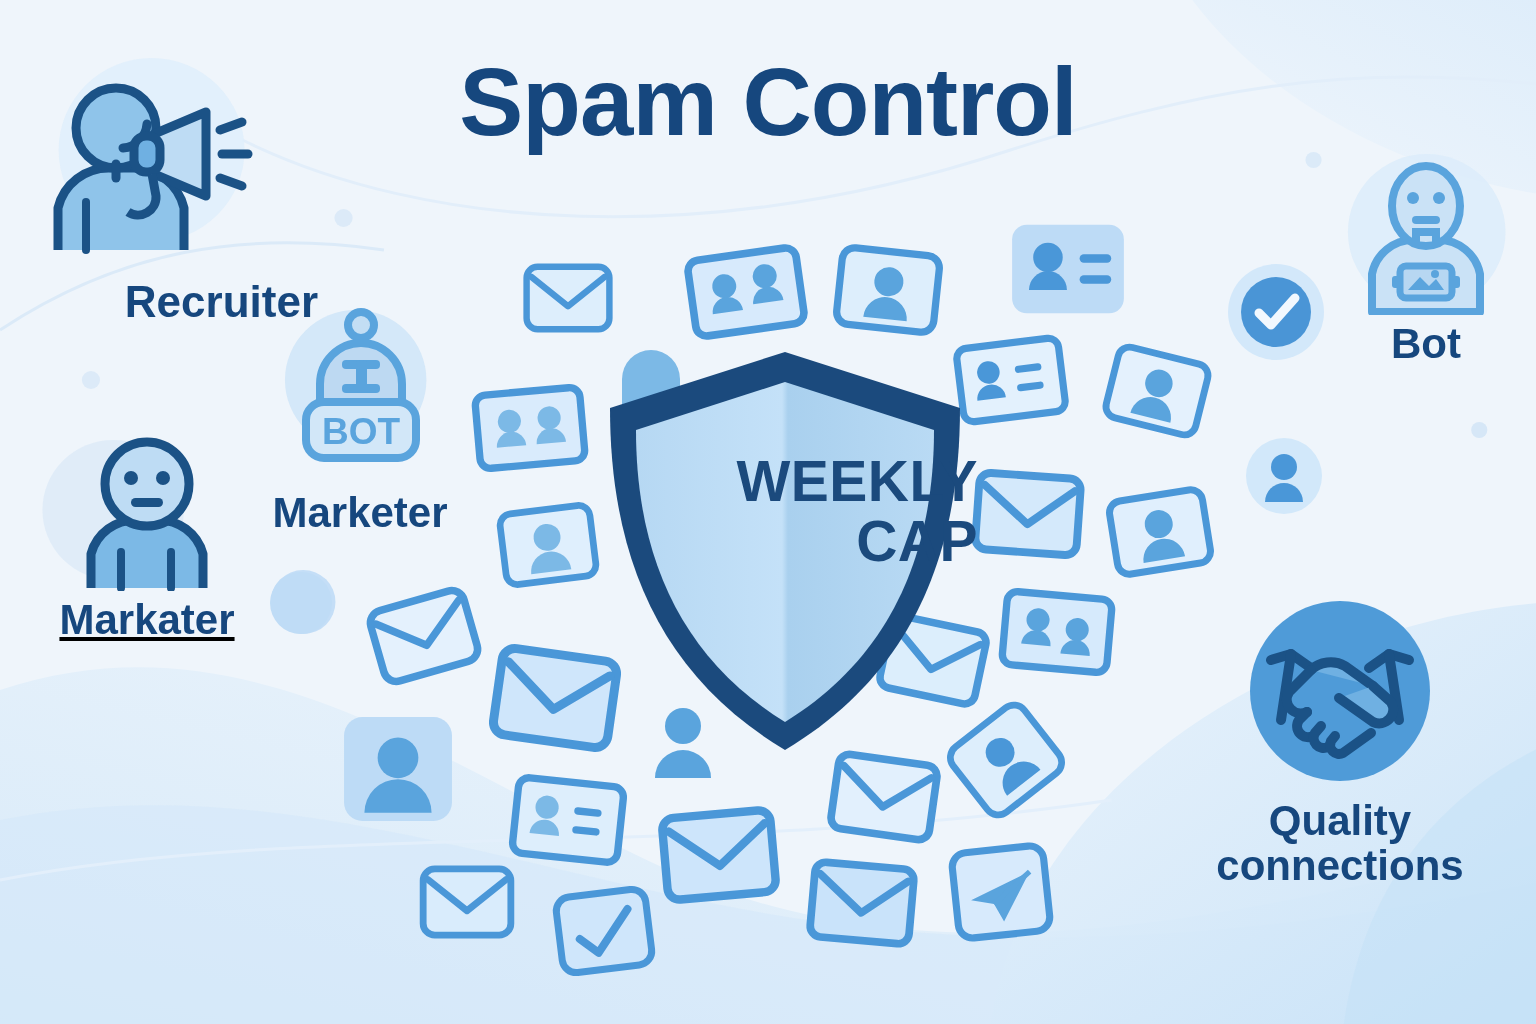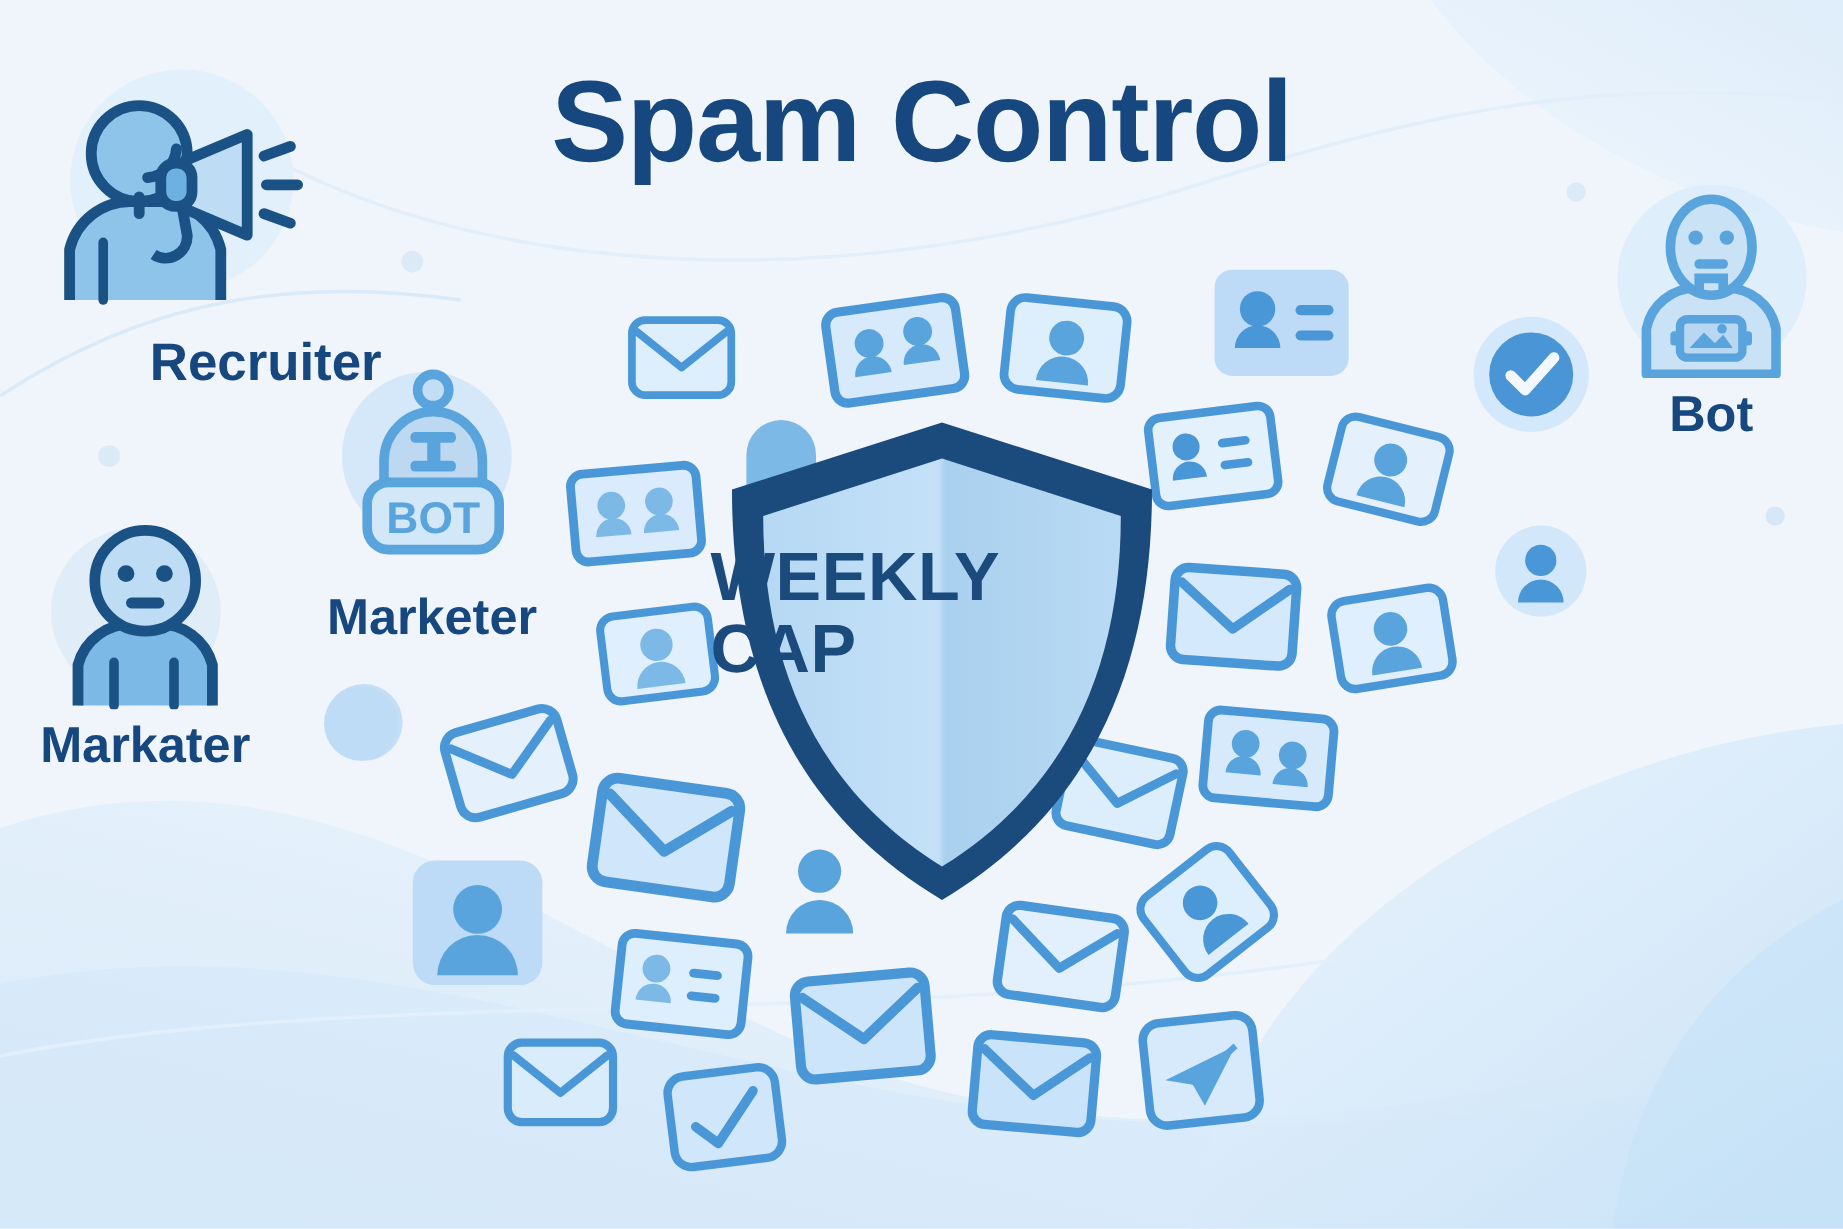--- a/index.html
+++ b/index.html
@@ -46,21 +46,21 @@
     left: 592px;
     top: 344px;
     width: 386px;
     height: 416px;
   }
   .shield-text {
     position: absolute;
     left: 0;
     top: 108px;
     width: 386px;
-    text-align: left;
+    text-align: right;
     color: #1b4a7d;
     font-weight: bold;
     font-size: 57px;
     line-height: 1.05;
     letter-spacing: 0.5px;
     pointer-events: none;
   }
   .shield-text .l2 { display: block; }
 
   
@@ -76,21 +76,21 @@
     font-weight: bold;
     line-height: 1.08;
   }
 
   .persona-recruiter { left: 28px; top: 70px; width: 290px; }
   .persona-recruiter .lbl { font-size: 44px; margin-top: 4px; text-align: right; }
 
   .persona-marketer { left: 240px; top: 306px; width: 240px; }
   .persona-marketer .lbl { font-size: 42px; margin-top: 15px; }
 
-  .persona-markater { left: 6px; top: 436px; width: 230px; }
+  .persona-markater { left: 32px; top: 436px; width: 230px; text-decoration: underline; }
   .persona-markater .lbl { font-size: 42px; margin-top: 2px; }
 
   .persona-bot { left: 1336px; top: 150px; width: 180px; }
   .persona-bot .lbl { font-size: 42px; margin-top: 2px; }
 
   .persona-quality { left: 1190px; top: 598px; width: 300px; }
   .persona-quality .lbl { font-size: 42px; margin-top: 10px; }
 
   
   .icon-field {
@@ -395,14 +395,35 @@
         <rect x="54" y="116" width="52" height="32" rx="6" fill="#b7d7f2" stroke="#5aa4dd" stroke-width="7"></rect>
         <rect x="46" y="126" width="10" height="12" rx="3" fill="#5aa4dd"></rect>
         <rect x="104" y="126" width="10" height="12" rx="3" fill="#5aa4dd"></rect>
         <path d="M62 140 l12 -13 l9 9 l7 -7 l8 11 z" fill="#5aa4dd"></path>
         <circle cx="89" cy="124" r="4" fill="#5aa4dd"></circle>
       </svg>
     </div>
     <div class="lbl">Bot</div>
   </div>
 
+  <div class="persona persona-quality">
+    <div class="art" style="text-align:center">
+      <svg width="186" height="186" viewBox="0 0 186 186">
+        <circle cx="93" cy="93" r="90" fill="#4f9bd8"></circle>
+        <path d="M24 62 L44 56 L64 70" fill="none" stroke="#1b5286" stroke-width="10" stroke-linecap="round" stroke-linejoin="round"></path>
+        <path d="M162 62 L142 56 L122 70" fill="none" stroke="#1b5286" stroke-width="10" stroke-linecap="round" stroke-linejoin="round"></path>
+        <path d="M44 56 L34 122" fill="none" stroke="#1b5286" stroke-width="10" stroke-linecap="round"></path>
+        <path d="M142 56 L152 122" fill="none" stroke="#1b5286" stroke-width="10" stroke-linecap="round"></path>
+        <path d="M64 72 a26 22 0 0 1 34 -4 l28 20" fill="#6fb0e2" stroke="#1b5286" stroke-width="10" stroke-linecap="round" stroke-linejoin="round"></path>
+        <path d="M126 88 l18 16 a14 14 0 0 1 -18 20 l-34 -24" fill="#6fb0e2" stroke="#1b5286" stroke-width="10" stroke-linecap="round" stroke-linejoin="round"></path>
+        <path d="M64 72 l-22 22 a14 14 0 0 0 18 20" fill="none" stroke="#1b5286" stroke-width="10" stroke-linecap="round" stroke-linejoin="round"></path>
+        <path d="M60 114 l-8 8 a11 11 0 0 0 14 16" fill="none" stroke="#1b5286" stroke-width="10" stroke-linecap="round"></path>
+        <path d="M74 128 l-6 7 a10 10 0 0 0 13 14" fill="none" stroke="#1b5286" stroke-width="10" stroke-linecap="round"></path>
+        <path d="M88 138 l-4 5 a9 9 0 0 0 12 12 l28 -20" fill="none" stroke="#1b5286" stroke-width="10" stroke-linecap="round" stroke-linejoin="round"></path>
+      </svg>
+    </div>
+    <div class="lbl">
+      <span>Quality</span><br>
+      <span>connections</span>
+    </div>
+  </div>
 
 </div>
 
 </body></html>

